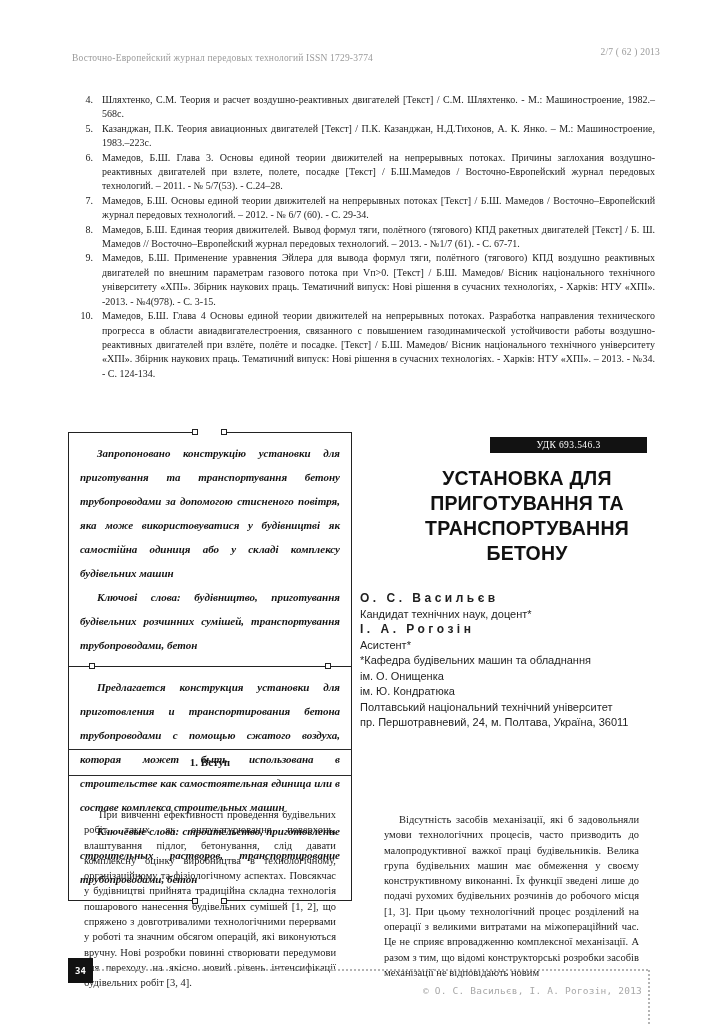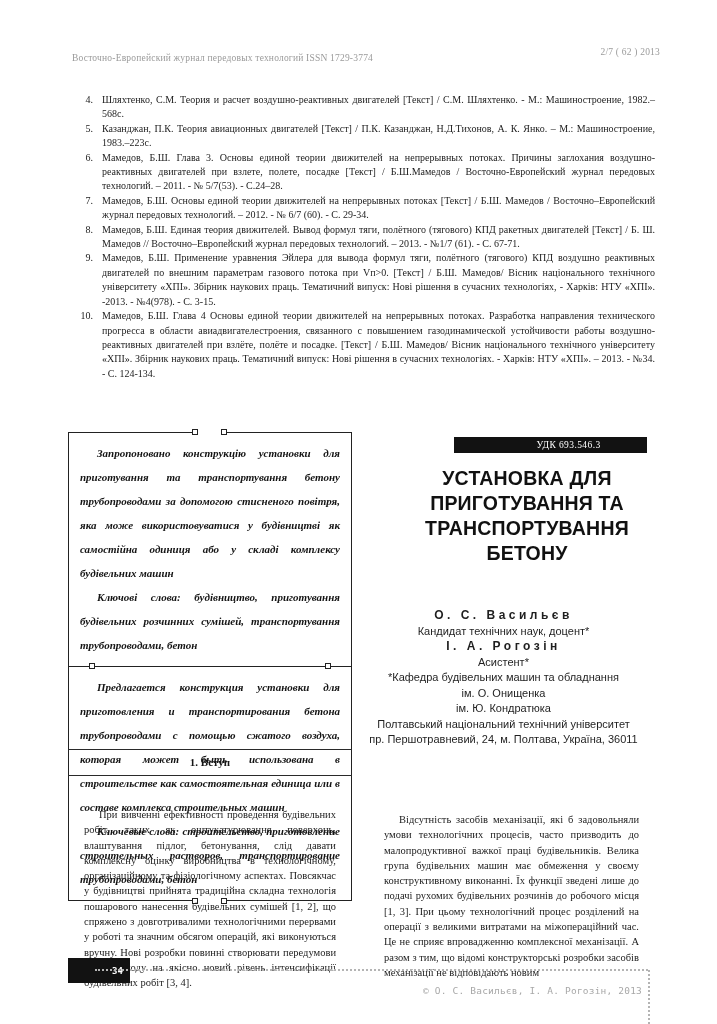--- a/index.html
+++ b/index.html
@@ -25,44 +25,44 @@
   .abs{ padding:8px 11px 9px 11px; font-style:italic; font-weight:bold;
         font-size:11px; line-height:24px; text-align:justify; color:#141414;}
   .abs p{ margin:0; text-indent:17px;}
   .abs-divider{ position:relative; height:0; border-top:1.4px solid #222;}
   .handle{ position:absolute; width:6px; height:6px; background:#fff;
            border:1.2px solid #222; box-sizing:border-box;}
   .gapcover{ position:absolute; background:#fff;}
   
   .udc{ position:absolute; right:70px; top:437px; width:157px; height:16px;
         background:#121212; color:#fff; font-size:9.5px;
-        display:flex; align-items:center; justify-content:center; letter-spacing:.4px;padding-left:36px;}
+        display:flex; align-items:center; justify-content:center; letter-spacing:.4px;}
   .title{ position:absolute; right:70px; top:466px; width:240px; text-align:center;
           font-family:"Liberation Sans", sans-serif; font-weight:bold;
           font-size:19.5px; line-height:25px; color:#111; letter-spacing:.2px;}
-  .authors{ position:absolute; right:70px; top:608px; width:287px; text-align:center;
+  .authors{ position:absolute; right:70px; top:591px; width:287px; text-align:left;
             font-family:"Liberation Sans", sans-serif; font-size:11px;
             line-height:15.5px; color:#1f1f1f;}
   .authors .aname{ font-weight:bold; font-size:12px; letter-spacing:3.5px;}
   
   .sect-h{ position:absolute; border-top:1.5px solid #2a2a2a; border-bottom:1.5px solid #2a2a2a;
            text-align:center; font-weight:bold; color:#161616; box-sizing:border-box;}
   .s1h{ left:68px; top:749px; width:284px; font-size:11px; padding:6px 0 7px;}
   .s2h{ left:368px; top:749px; width:287px; font-size:10px; line-height:14px; padding:4px 2px 5px;}
   
   .bodycol{ position:absolute; font-size:10.5px; line-height:15.3px;
             text-align:justify; color:#1c1c1c;}
   .bodycol p{ margin:16px; text-indent:15px;}
   .b1{ left:68px; top:791px; width:284px;}
   .b2{ left:368px; top:796px; width:287px;}
   
   .pgbadge{ position:absolute; left:68px; top:958px; width:25px; height:25px;
             background:#121212; color:#fff; display:flex; align-items:center;
             justify-content:center; font-family:"DejaVu Sans Mono", monospace;
-            font-size:9px; font-weight:bold;padding-left:37px;}
+            font-size:9px; font-weight:bold;}
   .dot-h{ position:absolute; left:95px; top:969px; width:553px; height:0;
           border-top:2px dotted #b4b4b4;}
   .dot-v{ position:absolute; left:648px; top:970px; height:54px; width:0;
           border-left:2px dotted #b4b4b4;}
   .copyright{ position:absolute; right:75px; top:985px;
               font-family:"DejaVu Sans Mono", monospace; font-size:9.5px;
               color:#a8a8a8; letter-spacing:.2px;}
 </style>
 </head>
 <body>

